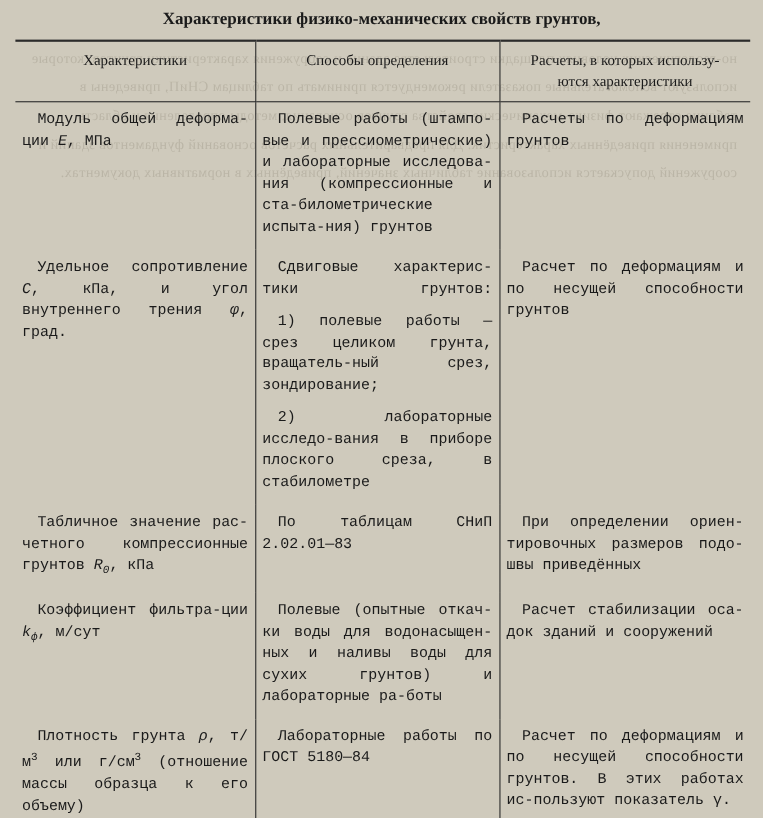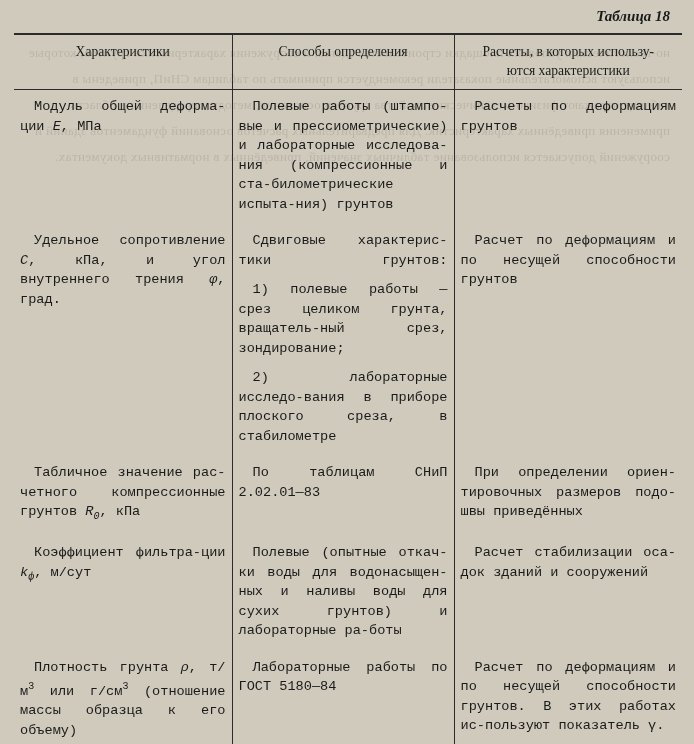--- a/index.html
+++ b/index.html
@@ -120,23 +120,23 @@
   характеристики грунтов, которые используют вспомогательные показатели
   рекомендуется принимать по таблицам СНиП, приведены в таблице отражают
   физико-механические свойства грунтов основания, методы определения и
   область применения приведённых характеристик. Для предварительных
   расчётов оснований фундаментов зданий и сооружений допускается
   использование табличных значений, приведённых в нормативных документах.
 </div>
 
 <div class="page">
 
-  <div class="tablabel">Таблица 18</div>
 
   <div class="title">
+    <div>Характеристики физико-механических свойств грунтов,</div>
   </div>
 
   <table class="main">
     <colgroup>
       <col class="c1">
         <col class="c2">
         <col class="c3">
     </colgroup>
     <thead>
       <tr class="headrow">

